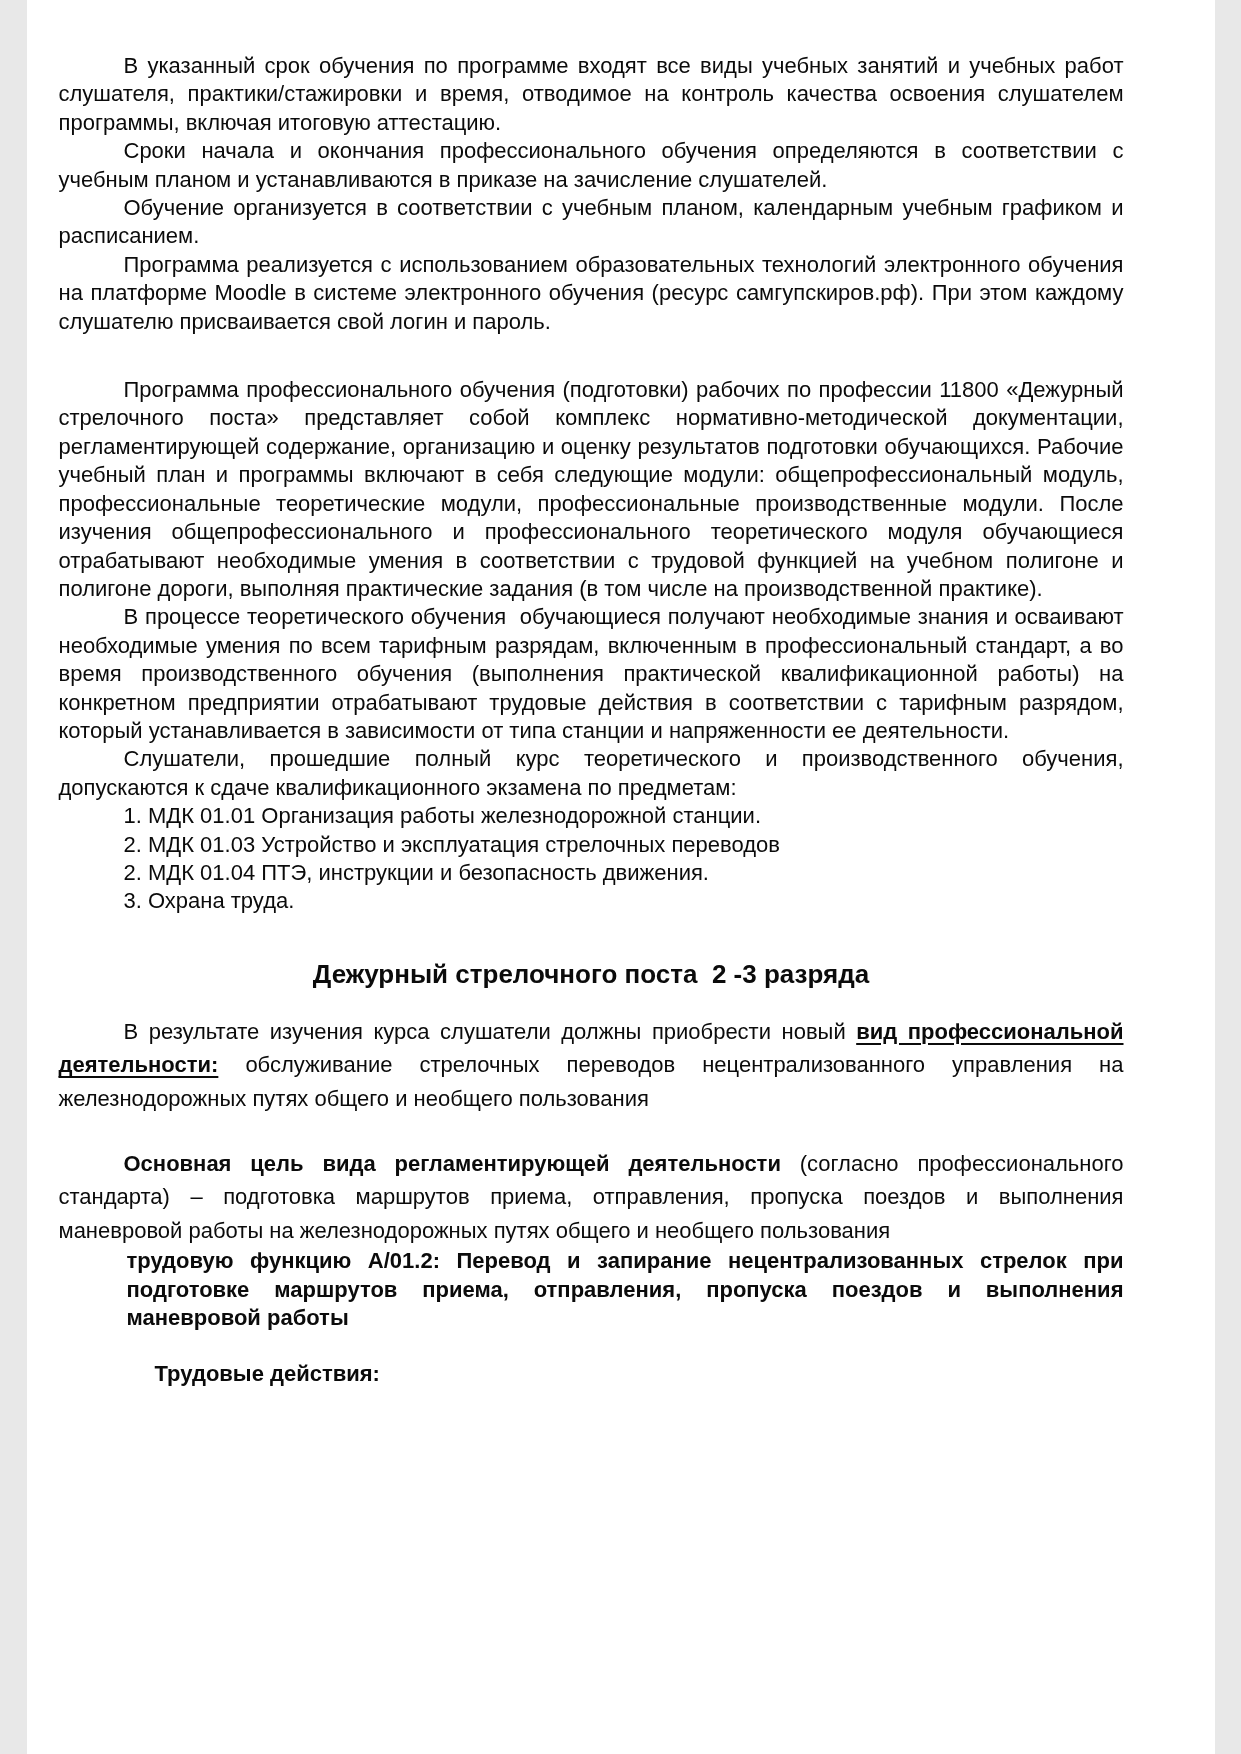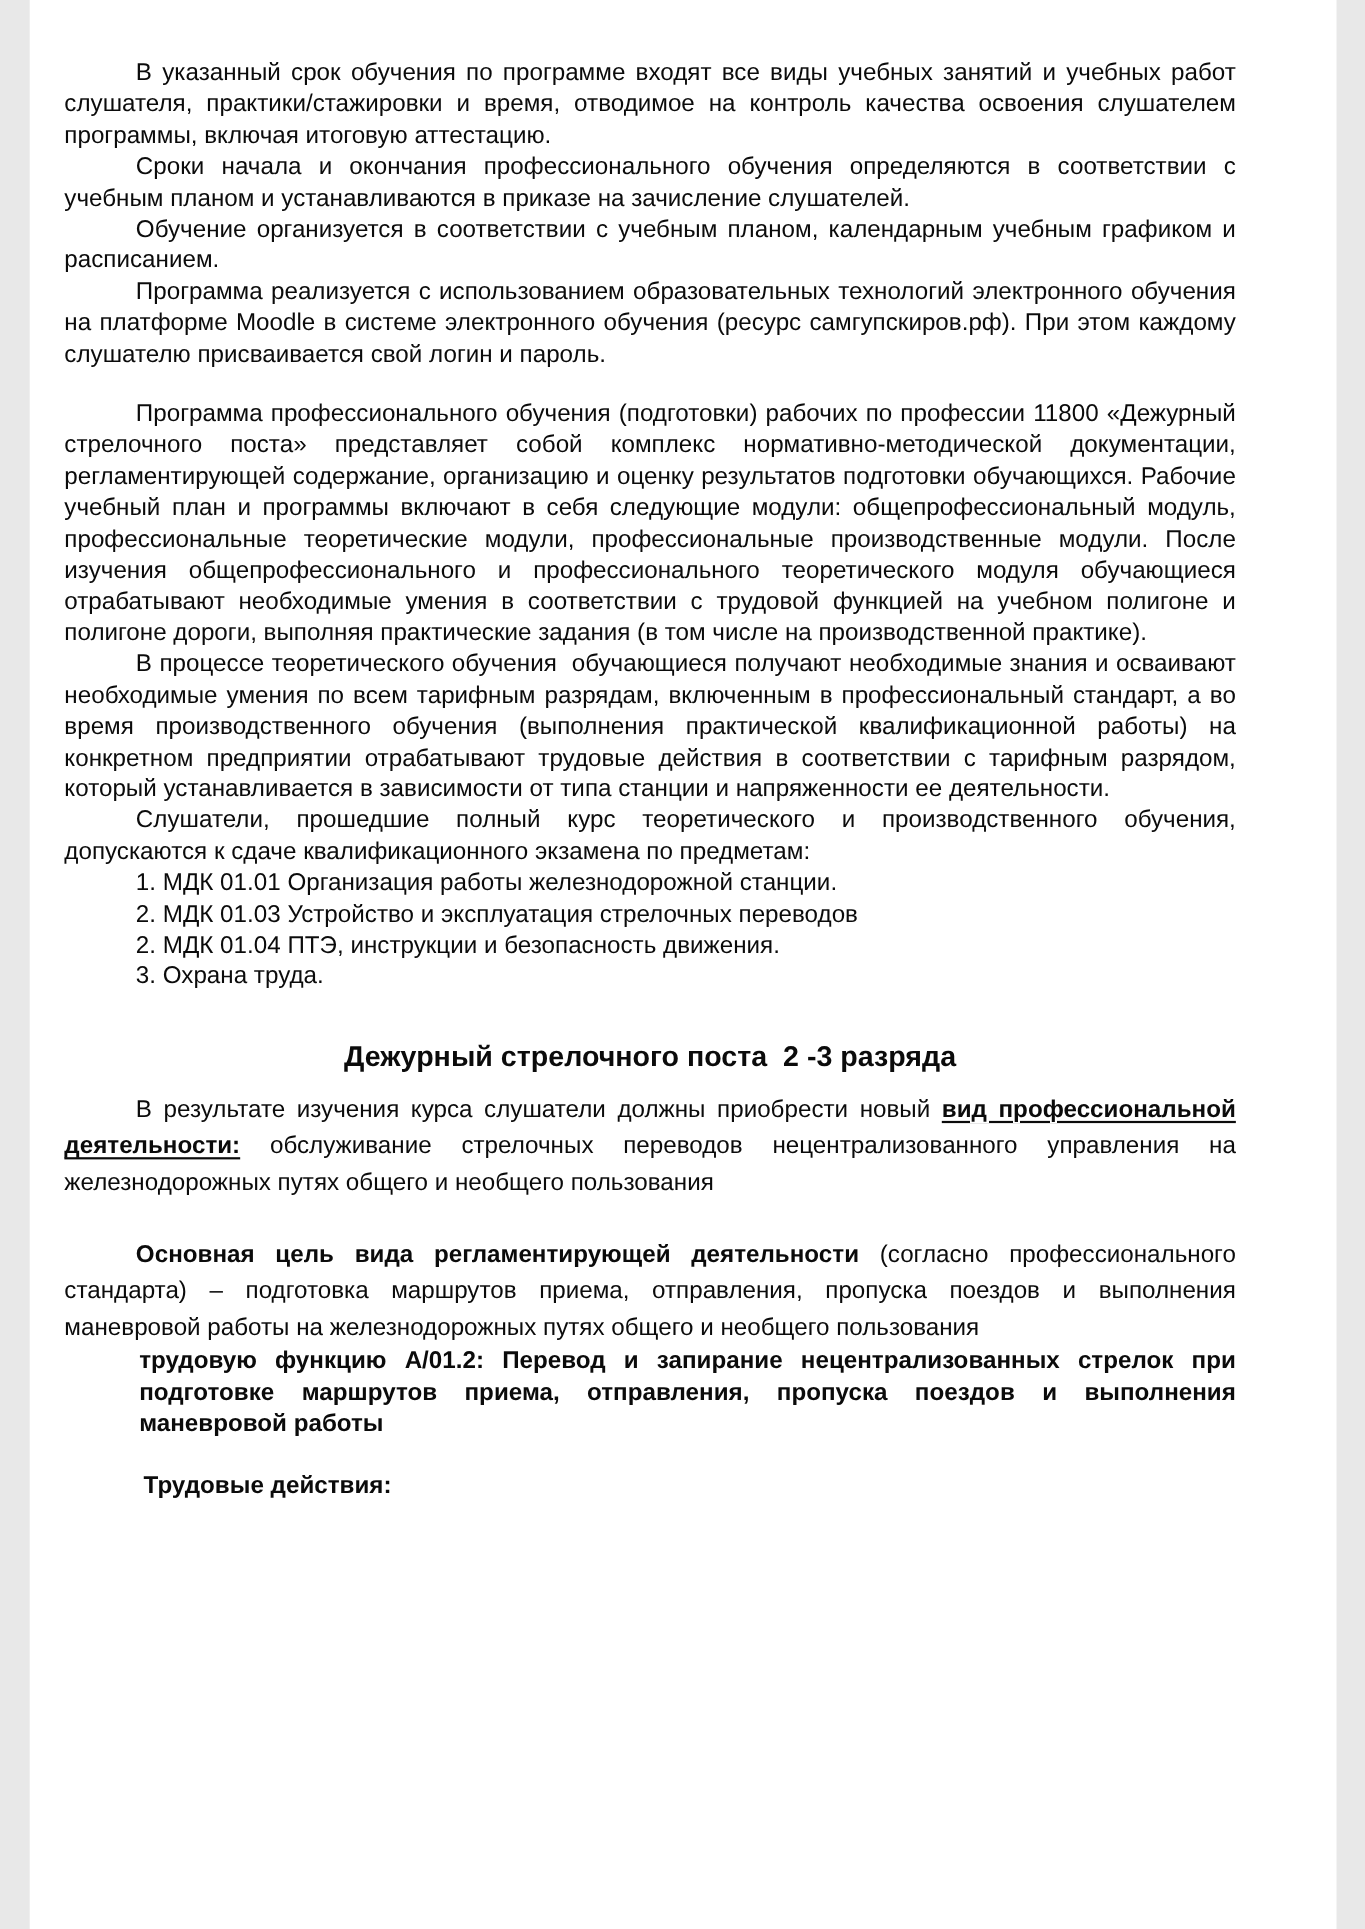--- a/index.html
+++ b/index.html
@@ -16,54 +16,54 @@
     color: #0b0b0b;
     overflow: hidden;
   }
   p { margin: 0; }
   .para {
     text-align: justify;
     line-height: 28.4px;
     text-indent: 65px;
   }
   .spaced { line-height: 33.4px; }
-  .gap-1 { margin-top: 26px; }
+  .gap-1 { margin-top: 40px; }
   .list-item {
     text-align: left;
     line-height: 28.4px;
     margin-left: 65px;
     text-indent: 0;
   }
   .cert { margin-top: 28px; }
   .doc-heading {
     margin-top: 44px;
     font-weight: bold;
     font-size: 26px;
     line-height: 29px;
     text-align: center;
     white-space: pre-wrap;
   }
-  .result-para { margin-top: 16px; }
+  .result-para { margin-top: 26px; }
   .goal-para { margin-top: 32px; }
   .bold { font-weight: bold; }
   .u {
     text-decoration: underline;
     text-decoration-thickness: 2px;
     text-underline-offset: 4px;
   }
   .labor-block {
     margin-left: 68px;
     font-weight: bold;
     text-align: justify;
     line-height: 28.4px;
     text-indent: 0;
   }
   .labor-actions {
     margin-top: 28px;
-    margin-left: 72px;
+    margin-left: 96px;
     font-weight: bold;
     line-height: 28.4px;
     text-indent: 0;
     text-align: left;
   }
 </style>
 </head>
 <body>
 
 <div class="page">

